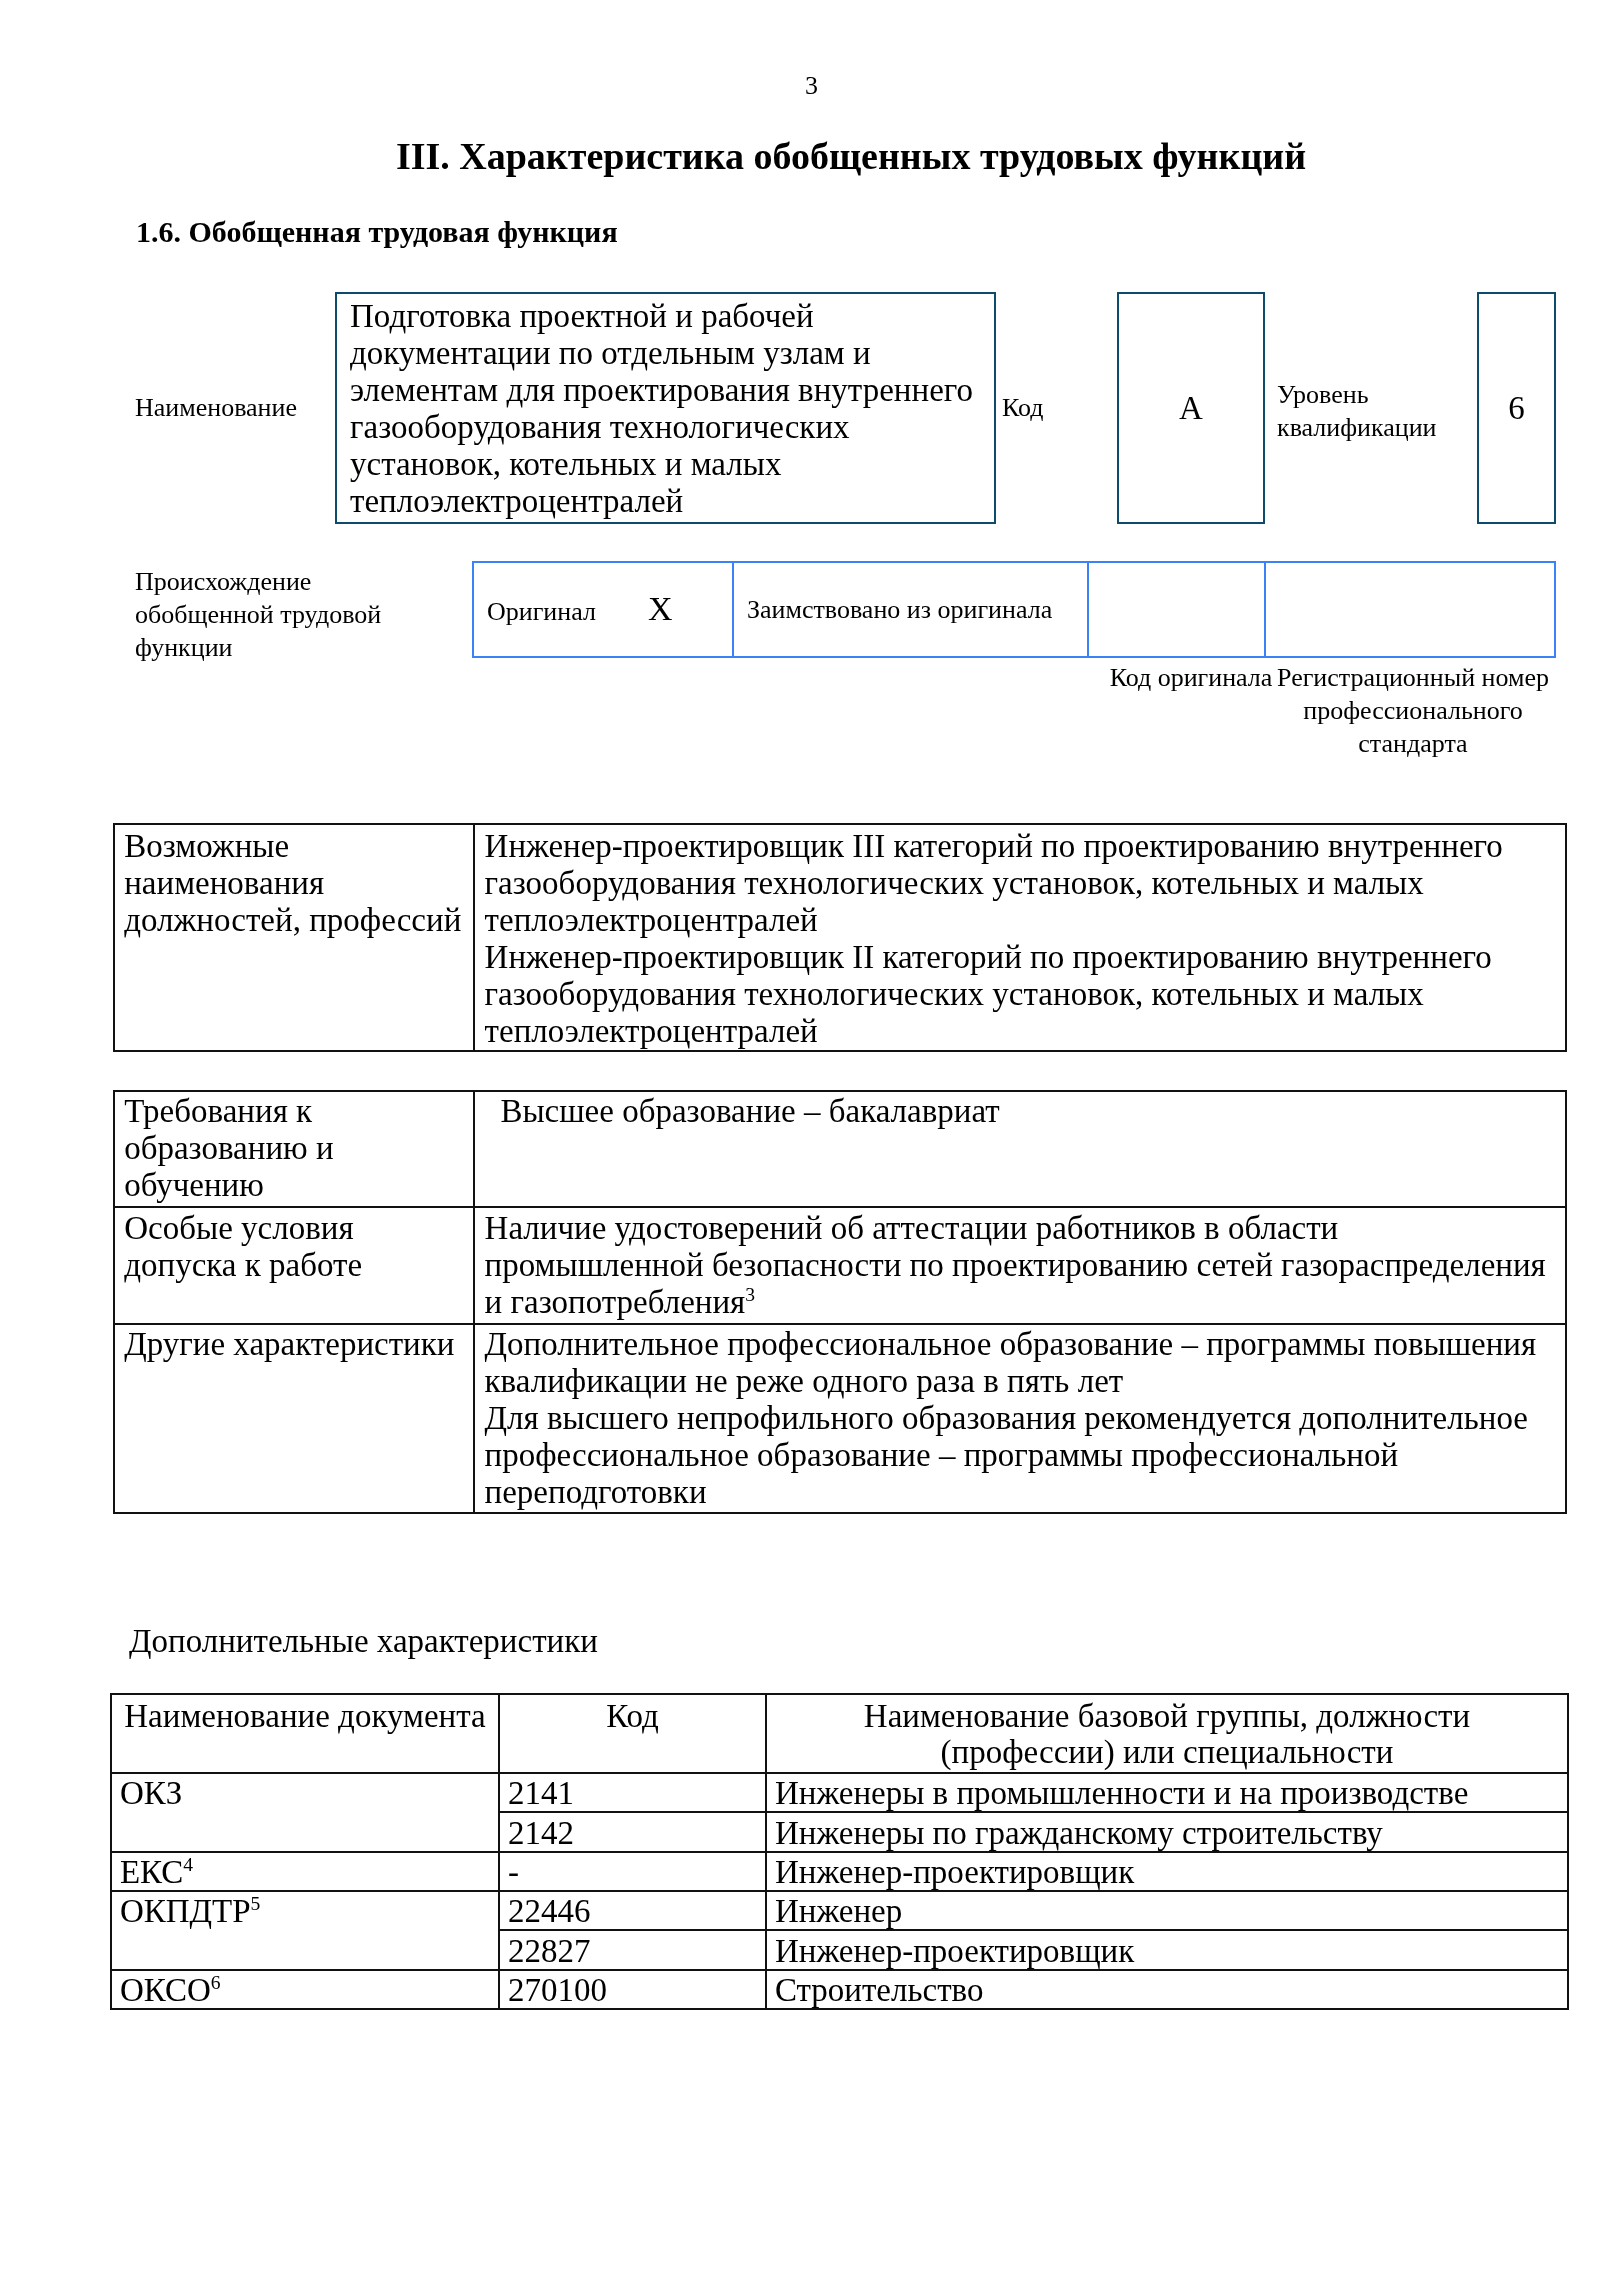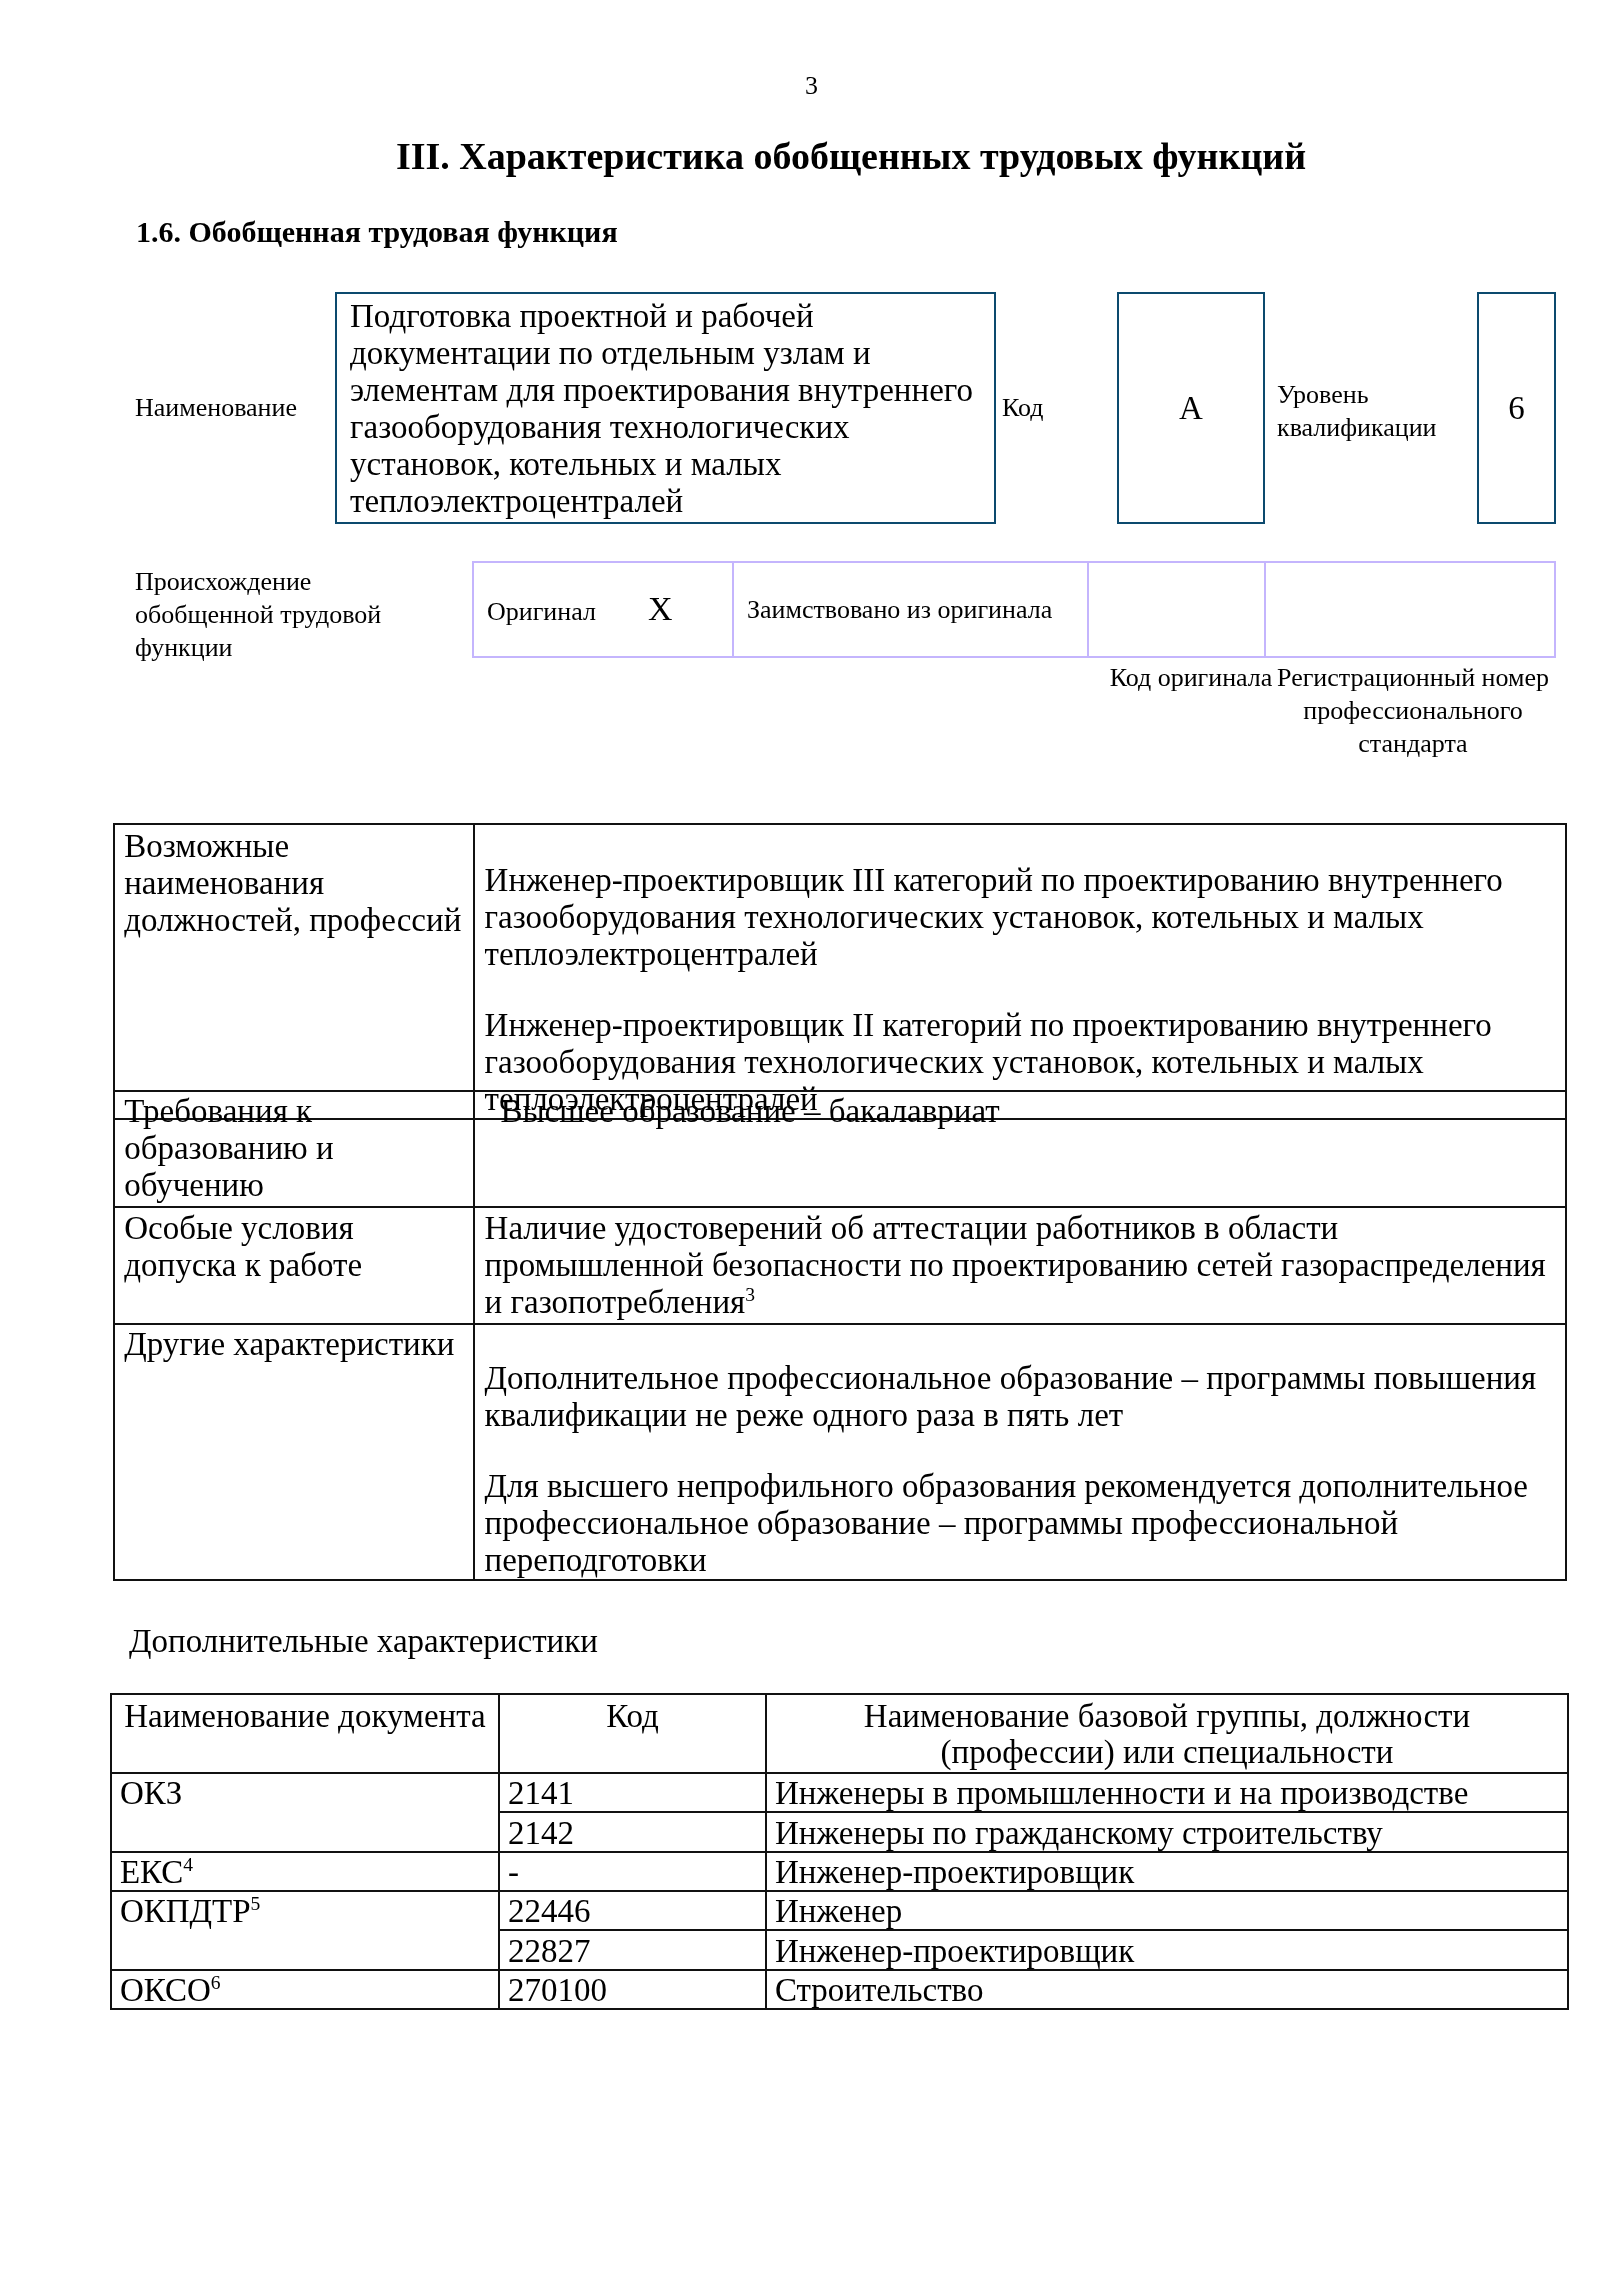--- a/index.html
+++ b/index.html
@@ -16,37 +16,37 @@
   .box { border: 2px solid #0c4a6e; box-sizing: border-box; }
   .name-box { top: 292px; left: 335px; width: 661px; height: 232px; padding: 3.9px 13px; font-size: 33px; line-height: 37px; }
   .name-lbl { top: 391px; left: 135px; }
   .kod-lbl { top: 391px; left: 1002px; }
   .kod-box { top: 292px; left: 1117px; width: 148px; height: 232px; font-size: 33px; display:flex; align-items:center; justify-content:center; }
   .lvl-lbl { top: 378px; left: 1277px; }
   .lvl-box { top: 292px; left: 1477px; width: 79px; height: 232px; font-size: 33px; display:flex; align-items:center; justify-content:center; }
 
   .orig-lbl { top: 565px; left: 135px; font-size: 26px; line-height: 33px; }
   .orig-table { top: 561px; left: 472px; width: 1084px; height: 97px; border-collapse: collapse; table-layout: fixed; }
-  .orig-table td { border: 2px solid #c4b5fd; font-size: 26px; line-height: 33px; vertical-align: middle; padding: 0 13px; }
+  .orig-table td { border: 2px solid #3b82f6; font-size: 26px; line-height: 33px; vertical-align: middle; padding: 0 13px; }
   .x-mark { font-size: 34px; margin-left: 52px; }
   .sub-kod { top: 661px; left: 1106px; width: 170px; text-align:center; font-size: 26px; line-height: 33px; }
   .sub-reg { top: 661px; left: 1269px; width: 288px; text-align:center; font-size: 26px; line-height: 33px; }
 
   table.grid { position: absolute; border-collapse: collapse; table-layout: fixed; }
   table.grid td, table.grid th { border: 2px solid #111; vertical-align: top; font-weight: normal; }
   .t1 { top: 823px; left: 113px; width: 1454px; }
   .t1 td { font-size: 33px; line-height: 37px; padding: 2.6px 9.2px 0 9.2px; }
   .t2 { top: 1090px; left: 113px; width: 1454px; }
   .t2 td { font-size: 33px; line-height: 37px; padding: 1.3px 9.2px 0 9.2px; }
   .t3 { top: 1693px; left: 110px; width: 1459px; }
   .t3 th { font-size: 33px; line-height: 36px; text-align: center; vertical-align: middle; padding: 2.6px 6.5px; }
   .t3 td { font-size: 33px; line-height: 36px; padding: 1.3px 7.9px 0 7.9px; }
   .add-lbl { top: 1623px; left: 129px; font-size: 33px; }
   sup { font-size: 19.6px; vertical-align: super; line-height: 0; }
-  .line { display:block;margin-top:34px; }
+  .line { display:block; }
 </style>
 </head>
 <body>
 
 <div class="abs page-num">3</div>
 <div class="abs h1">III. Характеристика обобщенных трудовых функций</div>
 <div class="abs h2">1.6. Обобщенная трудовая функция</div>
 
 <div class="abs lbl name-lbl">Наименование</div>
 <div class="abs box name-box">Подготовка проектной и рабочей документации по отдельным узлам и элементам для проектирования внутреннего газооборудования технологических установок, котельных и малых теплоэлектроцентралей</div>

